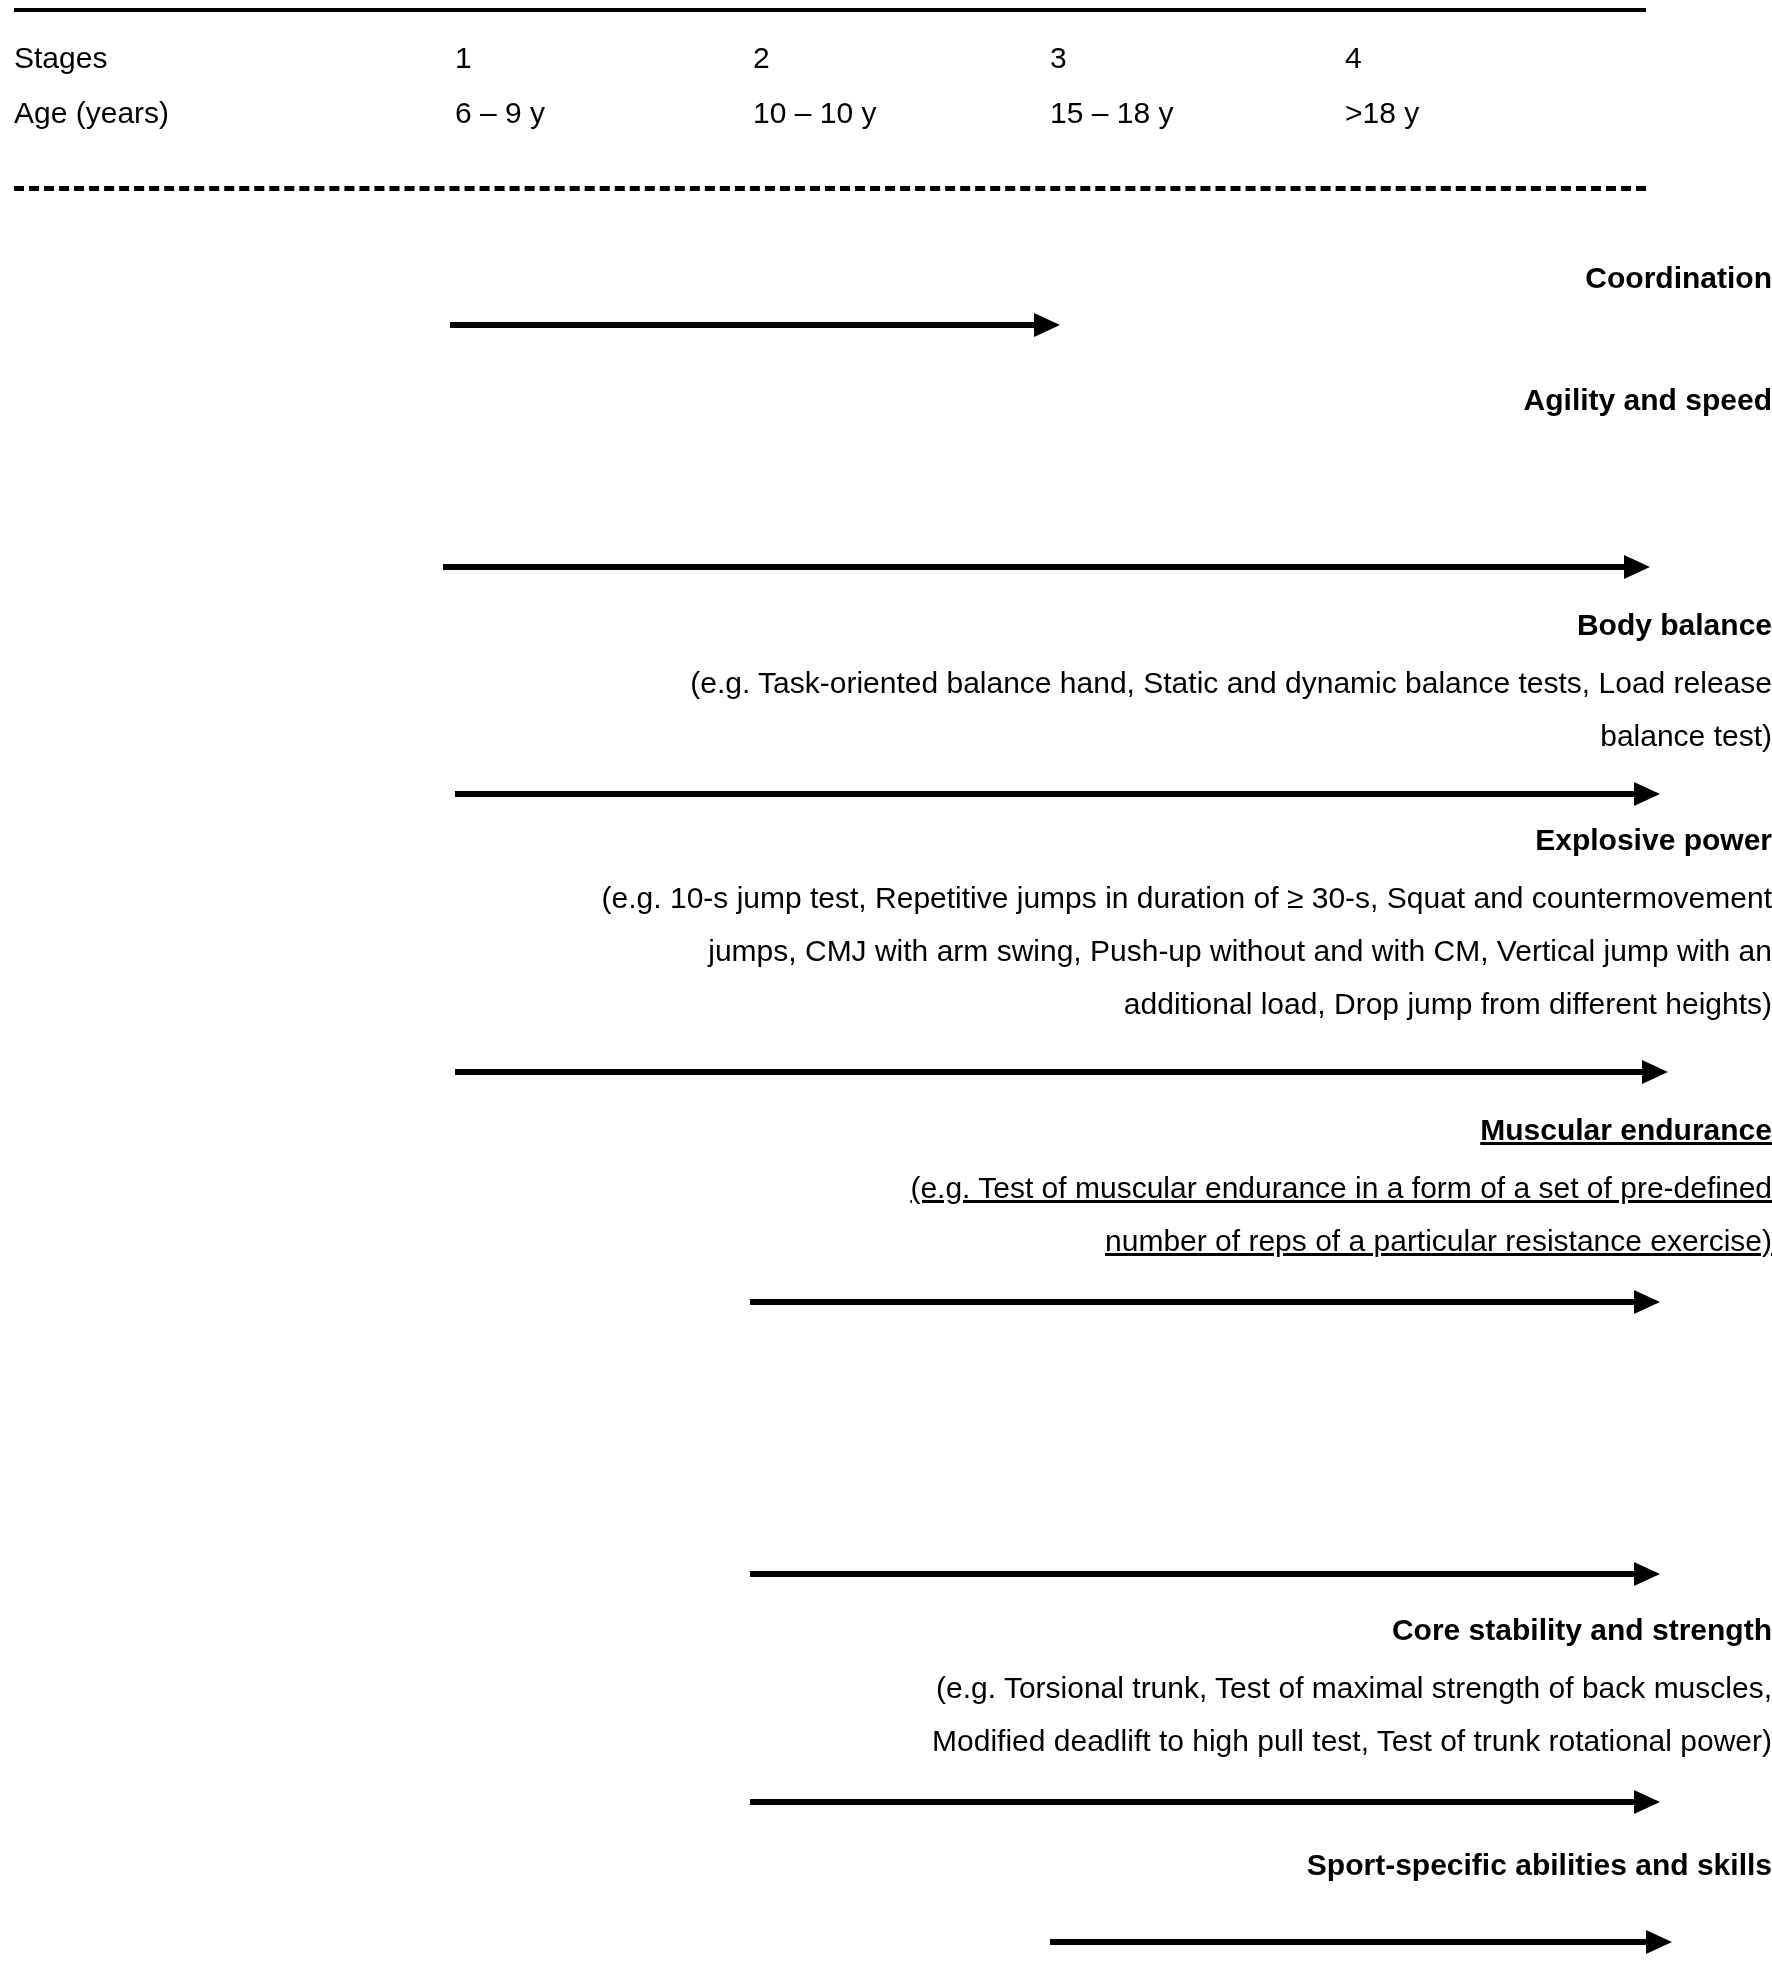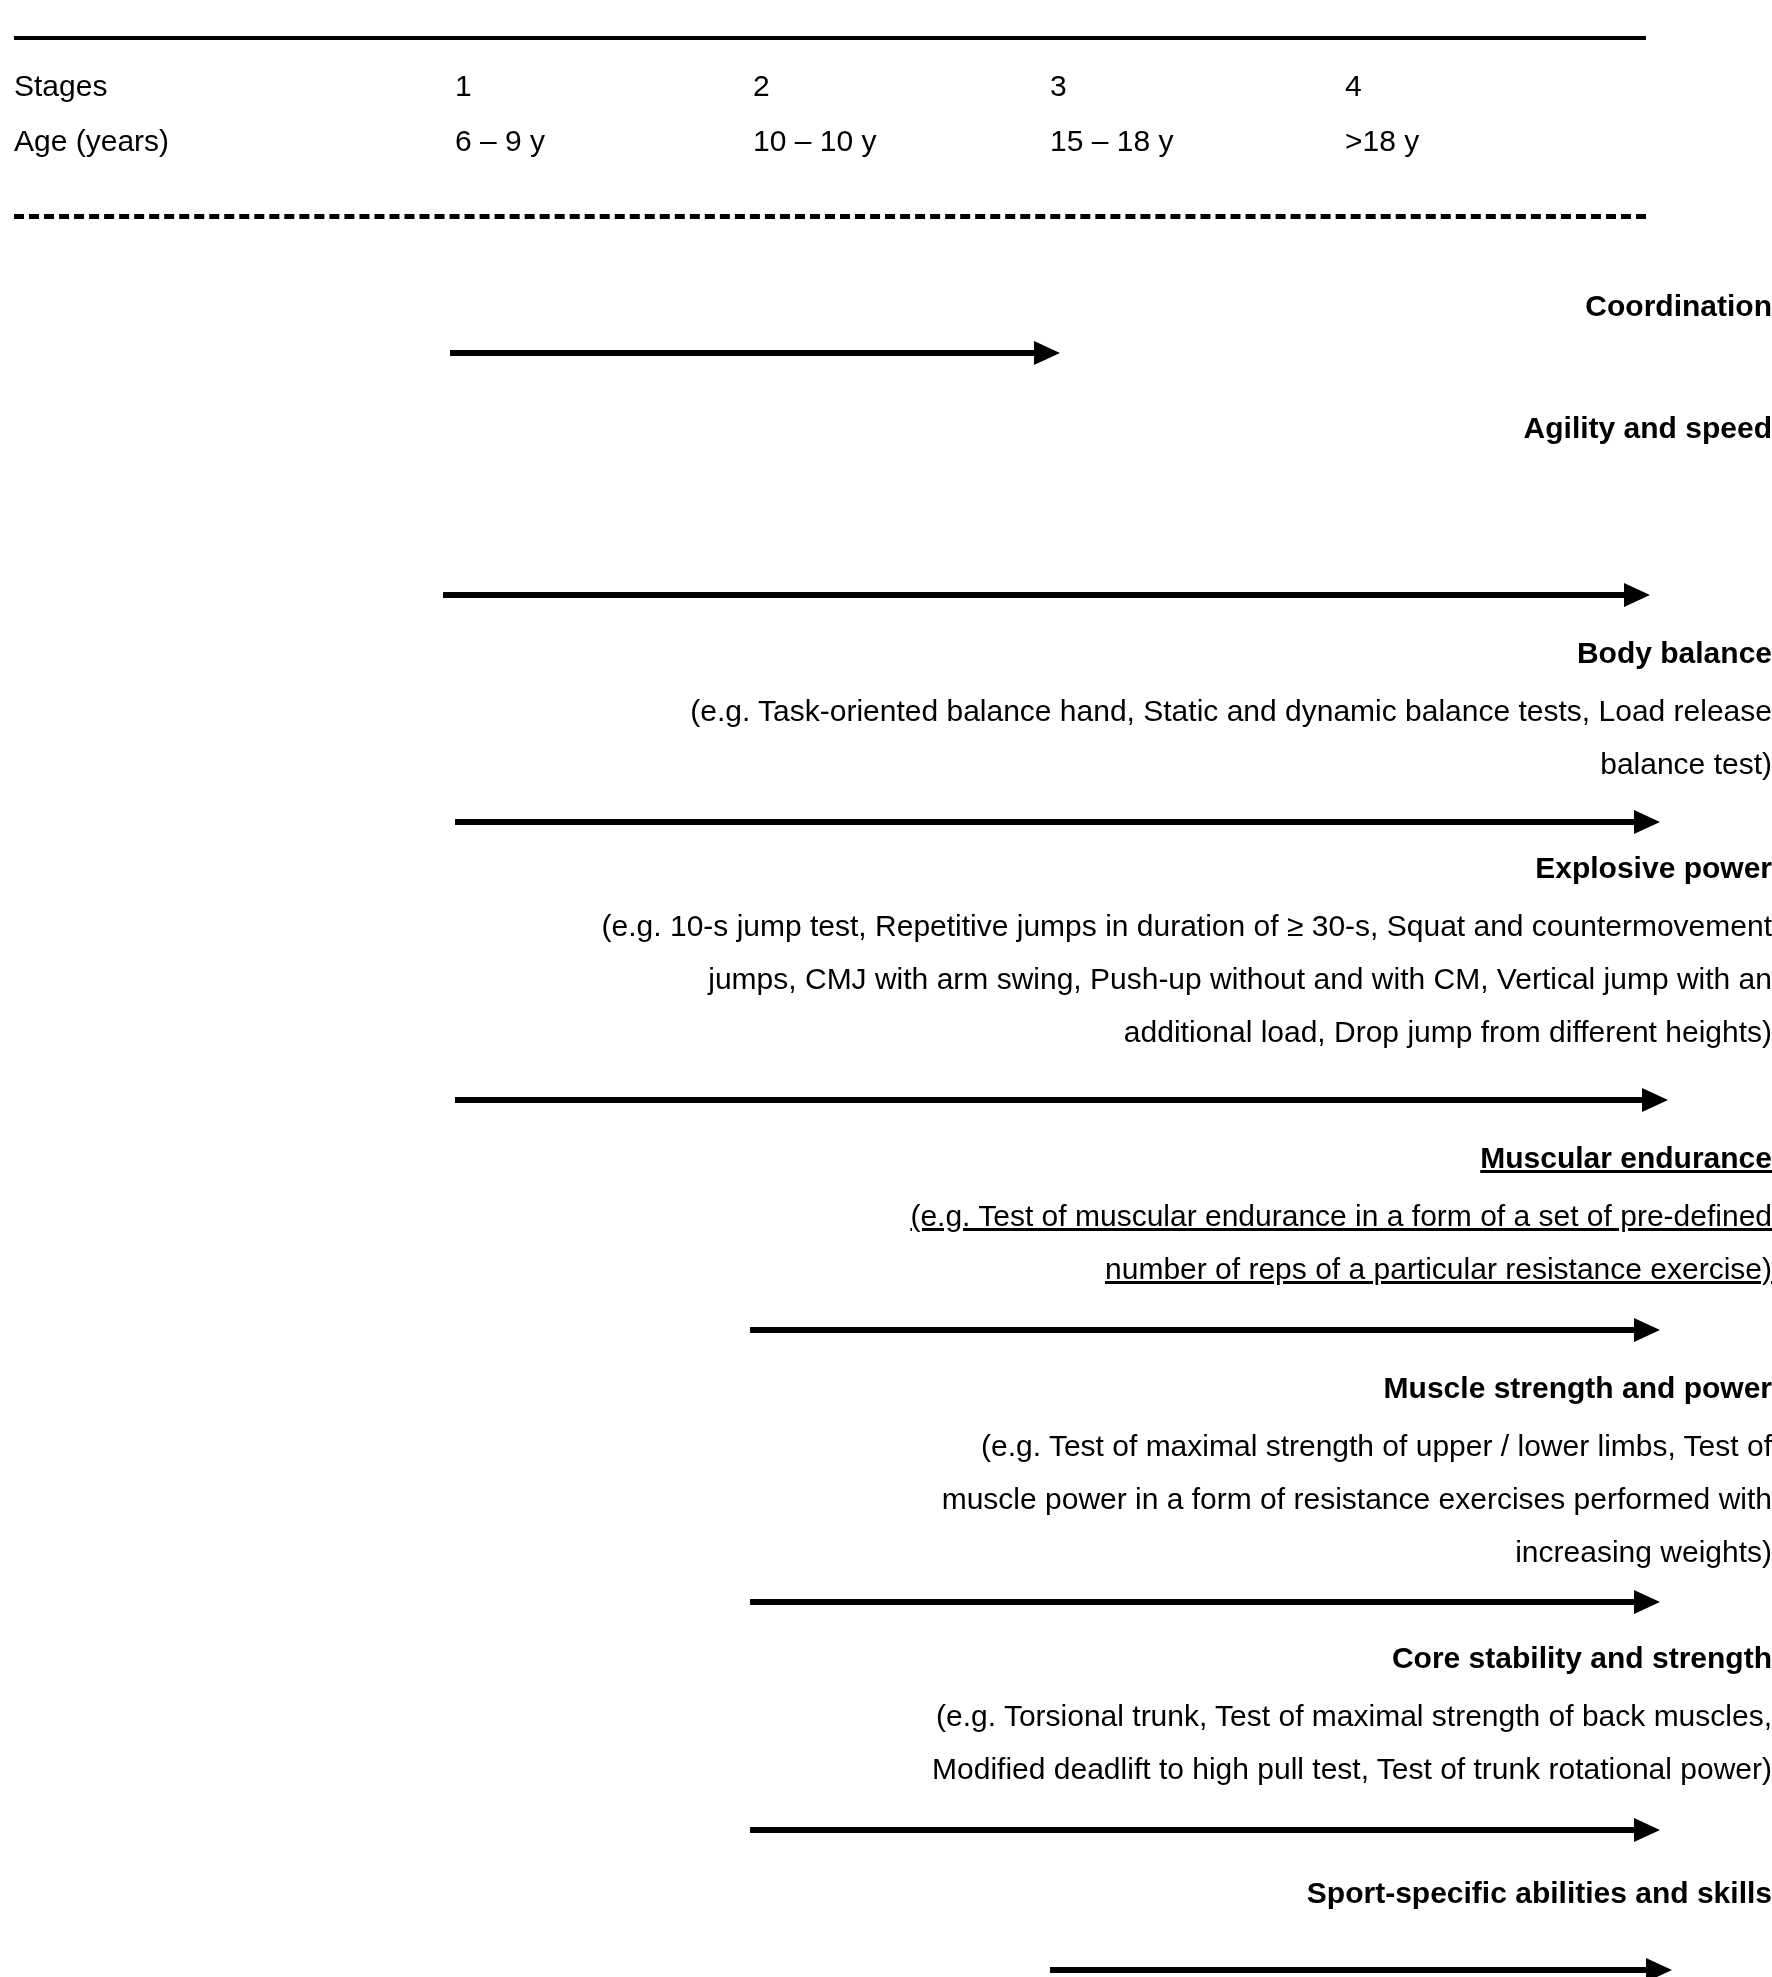--- a/index.html
+++ b/index.html
@@ -13,21 +13,20 @@
     font-family: "Liberation Sans", sans-serif;
     color: #000000;
     position: relative;
     overflow: hidden;
   }
 
   .page {
     position: relative;
     width: 1772px;
     height: 1827px;
-    margin-top: 28px;
   }
 
   
   .table-rule-top {
     position: absolute;
     left: 14px;
     top: 8px;
     width: 1632px;
     height: 4px;
     background: #000;
@@ -178,28 +177,20 @@
     <div class="blk-desc" style="margin-left:750px; margin-top:11px;">
       <div>(e.g. Test of muscular endurance in a form of a set of pre-defined</div>
       <div>number of reps of a particular resistance exercise)</div>
     </div>
   </div>
   <div class="arrow" style="left:750px; top:1290px; width:910px;">
     <div class="shaft" style="width:884px;"></div>
     <div class="head" style="left:884px;"></div>
   </div>
 
-  <div class="block" style="top:1340px;">
-    <div class="blk-title" style="margin-left:750px;">Muscle strength and power</div>
-    <div class="blk-desc" style="margin-left:750px; margin-top:11px;">
-      <div>(e.g. Test of maximal strength of upper / lower limbs, Test of</div>
-      <div>muscle power in a form of resistance exercises performed with</div>
-      <div>increasing weights)</div>
-    </div>
-  </div>
   <div class="arrow" style="left:750px; top:1562px; width:910px;">
     <div class="shaft" style="width:884px;"></div>
     <div class="head" style="left:884px;"></div>
   </div>
 
   <div class="block" style="top:1610px;">
     <div class="blk-title" style="margin-left:750px;">Core stability and strength</div>
     <div class="blk-desc" style="margin-left:750px; margin-top:11px;">
       <div>(e.g. Torsional trunk, Test of maximal strength of back muscles,</div>
       <div>Modified deadlift to high pull test, Test of trunk rotational power)</div>

